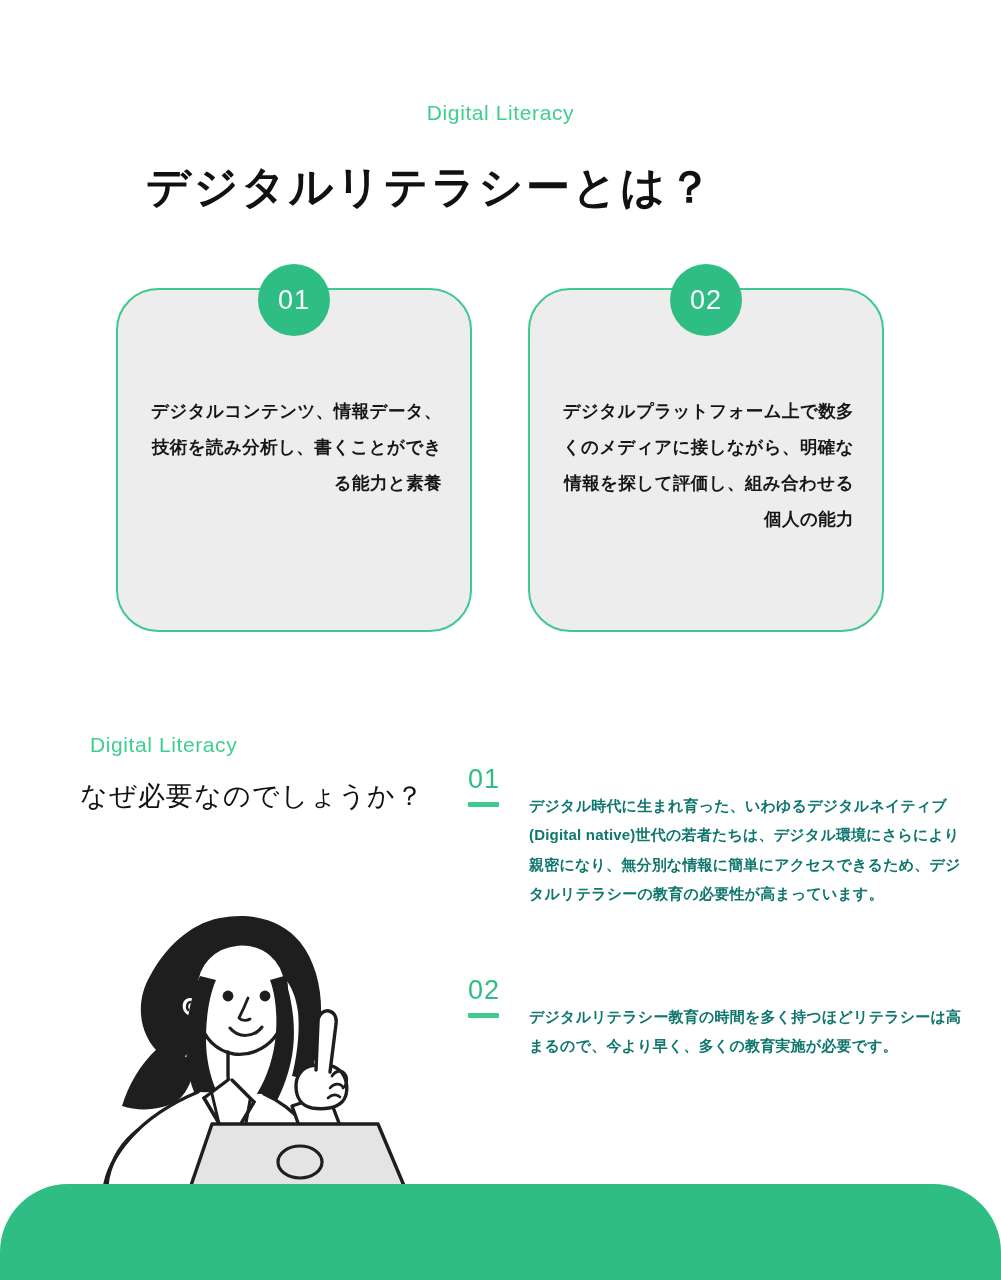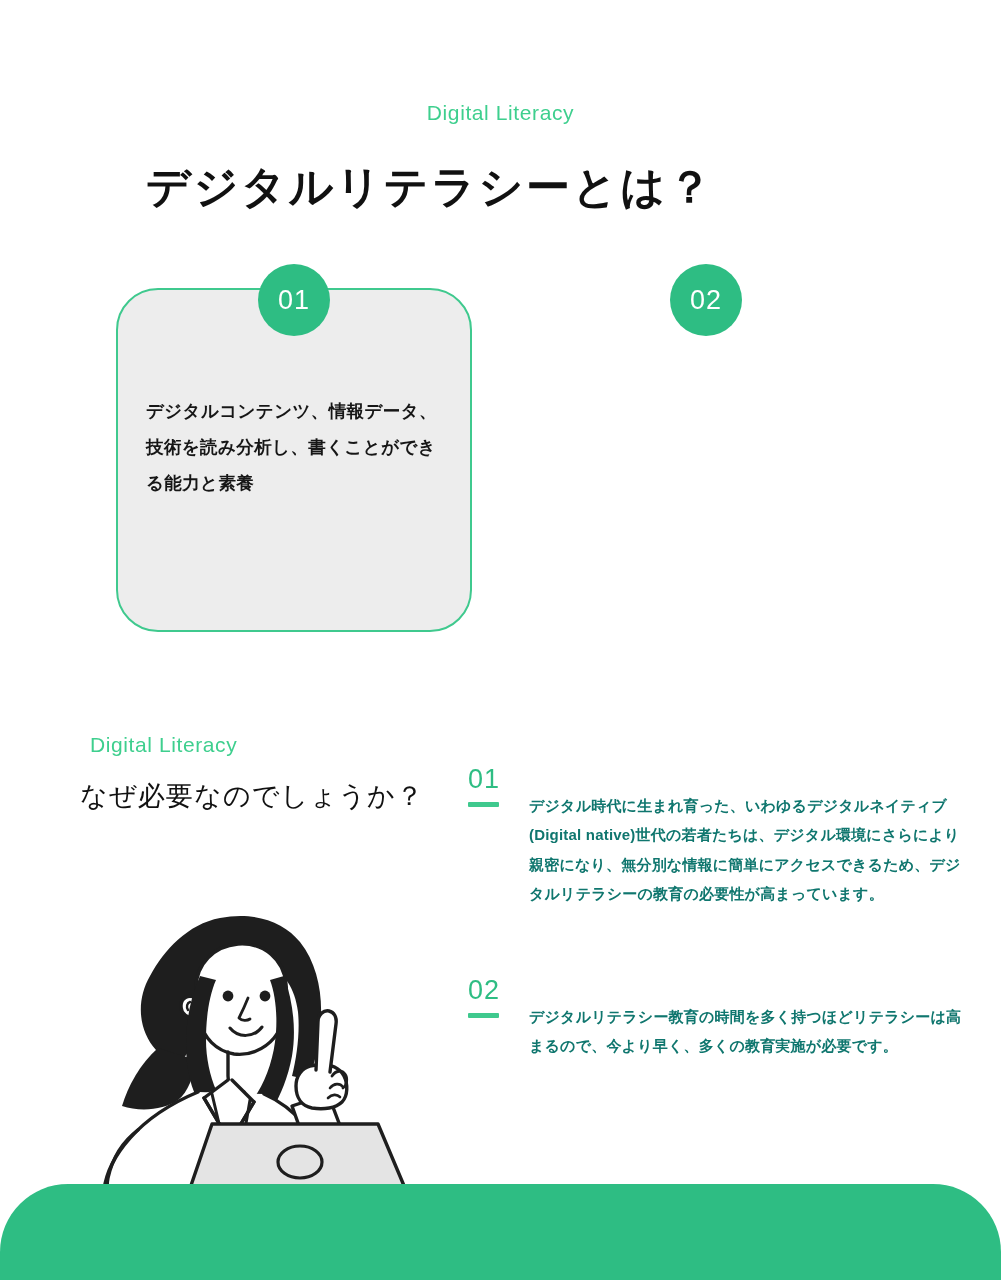--- a/index.html
+++ b/index.html
@@ -78,21 +78,21 @@
     z-index: 4;
   }
   .badge-1 { left: 142px; }
   .badge-2 { left: 554px; }
 
   .card-text {
     position: absolute;
     left: 28px;
     right: 28px;
     top: 104px;
-    text-align: left;
+    text-align: right;
     font-size: 17.5px;
     font-weight: 700;
     line-height: 2.05;
     color: #161616;
     letter-spacing: 0.4px;
   }
 
   
   .eyebrow-lower {
     position: absolute;
@@ -172,20 +172,23 @@
 
 <div class="eyebrow-top">Digital Literacy</div>
 <div class="page-title">デジタルリテラシーとは？</div>
 
 <div class="cards">
 
   <div class="card card-1">
     <div class="card-text">デジタルコンテンツ、情報データ、技術を読み分析し、書くことができる能力と素養</div>
   </div>
 
+  <div class="card card-2">
+    <div class="card-text">デジタルプラットフォーム上で数多くのメディアに接しながら、明確な情報を探して評価し、組み合わせる個人の能力</div>
+  </div>
 
   <div class="card-badge badge-1">01</div>
   <div class="card-badge badge-2">02</div>
 </div>
 
 <div class="eyebrow-lower">Digital Literacy</div>
 <div class="section-heading">なぜ必要なのでしょうか？</div>
 
 <div class="points">
 

